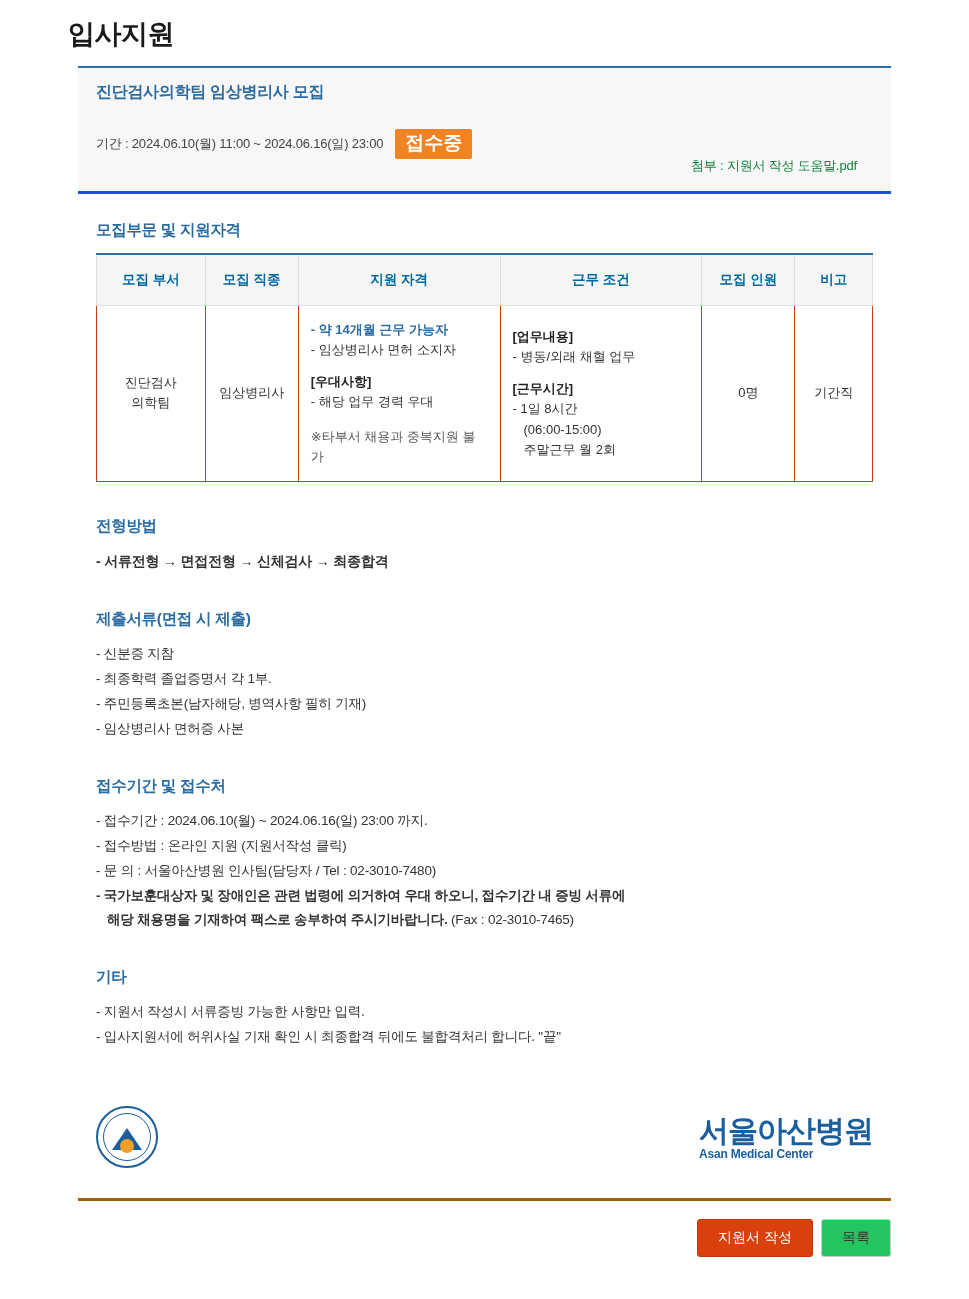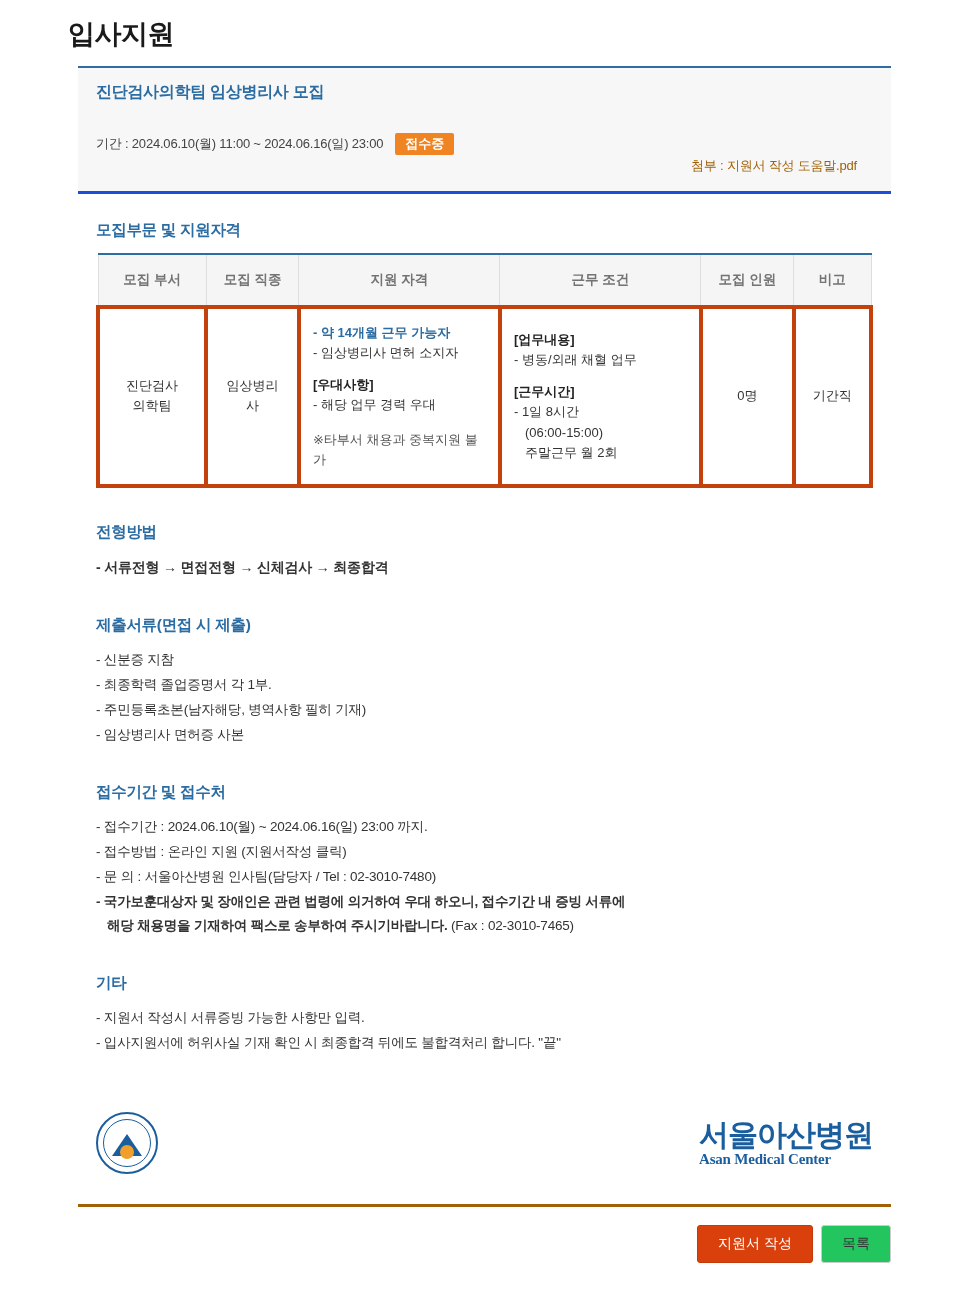--- a/index.html
+++ b/index.html
@@ -42,32 +42,32 @@
     align-items: center;
     padding: 0 18px 16px 18px;
     font-size: 13px;
     color: #444;
   }
   .meta-period { letter-spacing: -0.2px; }
   .badge {
     display: inline-block;
     background: #f08322;
     color: #fff;
-    font-size: 13px;
+    font-size: 19px;
     font-weight: bold;
     padding: 3px 10px 4px 10px;
     margin-left: 12px;
     border-radius: 2px;
     line-height: 1.2;
   }
   .meta-attach {
     margin-left: auto;
     margin-right: 16px;
     font-size: 13px;
-    color: #a16207;
+    color: #15803d;
     letter-spacing: -0.2px;
     margin-top: 44px;
   }
 
   
   .content {
     margin: 0 78px;
     padding: 26px 18px 0 18px;
   }
   h2.section {
@@ -83,26 +83,26 @@
     width: 100%;
     border-collapse: collapse;
     border-top: 2px solid #2e6da4;
     font-size: 13px;
   }
   table.recruit th {
     background: #f5f5f5;
     border: 1px solid #dedede;
     border-top: none;
     font-weight: bold;
-    color: #737373;
+    color: #0369a1;
     padding: 16px 4px;
     font-size: 13.5px;
   }
   table.recruit td {
-    border: 4px solid #c2410c;
+    border: 1px solid #c2410c;
     padding: 14px 12px;
     vertical-align: middle;
     color: #333;
     line-height: 1.55;
   }
   td.center { text-align: center; }
   td.top { vertical-align: top; }
   .hl { color: #2b6ca3; font-weight: bold; }
   .blk { font-weight: bold; color: #222; }
   .note { color: #555; }
@@ -160,25 +160,24 @@
     border: 1px solid #1b5e9e;
   }
   .logo-text-ko {
     font-size: 30px;
     font-weight: bold;
     color: #1b5e9e;
     letter-spacing: -1px;
     line-height: 1.1;
   }
   .logo-text-en {
-    font-size: 15px;
+    font-size: 12px;
     font-weight: bold;
     color: #1b5e9e;
     letter-spacing: -0.2px;
-    font-family: Liberation Serif, serif;
   }
 
   .footer-bar {
     border-top: 3px solid #a16207;
     margin: 0 78px;
     padding: 18px 0 16px 0;
     display: flex;
     justify-content: flex-end;
     gap: 8px;
   }

